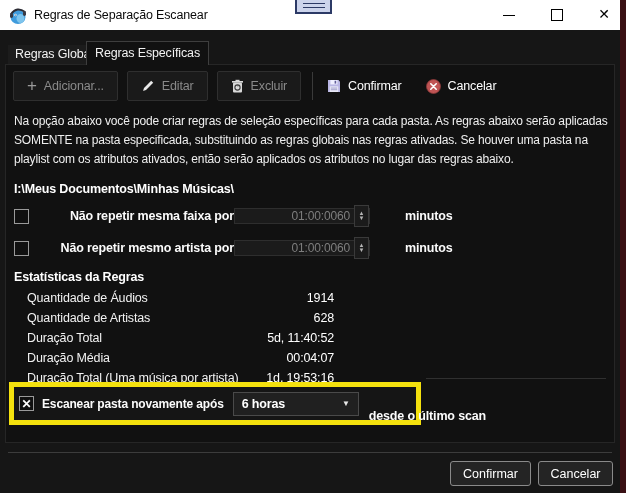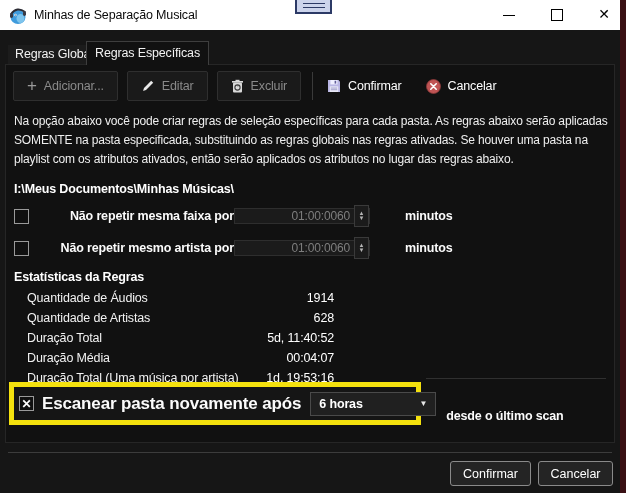--- a/index.html
+++ b/index.html
@@ -83,21 +83,21 @@
   .stat-row { display:flex; justify-content:space-between; height:20px; align-items:center; }
   .stat-label { font-size:12.5px; color:#f2f2f2;margin-left:13px; }
   .stat-value { font-size:12.5px; color:#ffffff; }
 
   
   .mid-sep { position:absolute; left:420px; right:8px; top:313px; height:1px; background:#303030; }
 
   
   .rescan { position:absolute; left:3px; top:317px; width:412px; height:43px;
     border:5px solid #F4E10E; background:#151515; display:flex; align-items:center; padding-left:5px; }
-  .rescan-label { margin-left:8px; font-size:17px; font-weight:600; color:#fbfbfb; white-space:nowrap; }
+  .rescan-label { margin-left:8px; font-size:12px; font-weight:600; color:#fbfbfb; white-space:nowrap; }
   .dropdown { display:flex; align-items:center; width:126px; height:24px; margin-left:9px;
     background:#202020; border:1px solid #4a4a4a; padding:0 8px; cursor:default; flex:none; }
   .dropdown-value { flex:1; font-size:12.5px; font-weight:600; color:#ffffff; }
   .dropdown-arrow { font-size:8px; color:#e8e8e8; }
   .rescan-suffix { margin-left:10px; font-size:12.5px; font-weight:600; color:#fbfbfb; white-space:nowrap;margin-top:25px; }
 
   
   .footer-sep { position:absolute; left:8px; top:422px; width:604px; height:1px; background:#3c3c3c; }
   .fbtn { position:absolute; top:431px; height:25px; background:#242424; border:1px solid #8a8a8a;
     border-radius:3px; color:#ffffff; font-size:12.5px; font-family:"Liberation Sans",sans-serif;
@@ -122,21 +122,21 @@
       <svg width="20" height="20" viewBox="0 0 20 20">
         <ellipse cx="10" cy="12" rx="7.5" ry="7" fill="#3f9bdc"></ellipse>
         <ellipse cx="12.5" cy="13.5" rx="4" ry="4.5" fill="#7ec4ec"></ellipse>
         <circle cx="7.5" cy="10" r="1.2" fill="#ffffff"></circle>
         <circle cx="7.7" cy="10" r="0.6" fill="#10243a"></circle>
         <path d="M3 9 Q 9 1 17 7" stroke="#2b2b33" stroke-width="2" fill="none"></path>
         <rect x="2" y="8" width="3" height="5" rx="1.4" fill="#3a3a44"></rect>
         <rect x="15" y="6" width="3" height="5" rx="1.4" fill="#3a3a44"></rect>
       </svg>
     </span>
-    <span class="title-text">Minhas de Separação Musical</span>
+    <span class="title-text">Regras de Separação Escanear</span>
     <div class="winbtn winbtn-min">
       <span class="glyph-min"></span>
     </div>
     <div class="winbtn winbtn-max">
       <span class="glyph-max"></span>
     </div>
     <div class="winbtn winbtn-close">
       <span class="glyph-close">✕</span>
     </div>
   </div>

